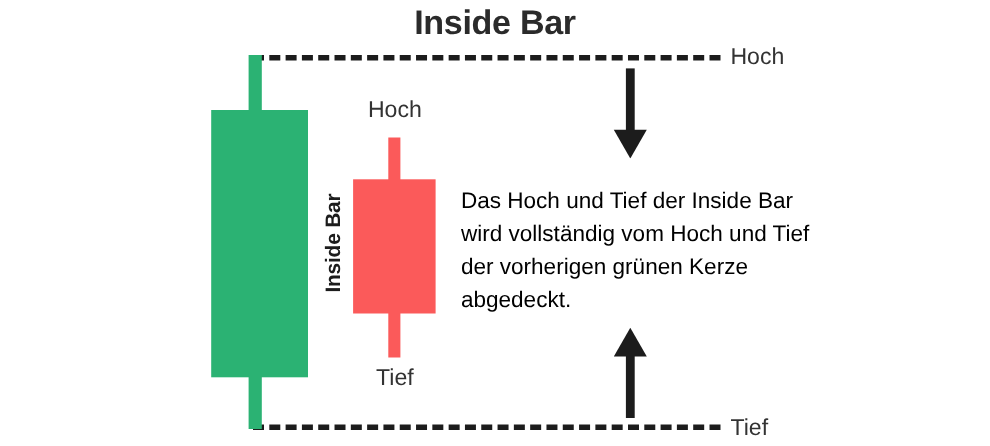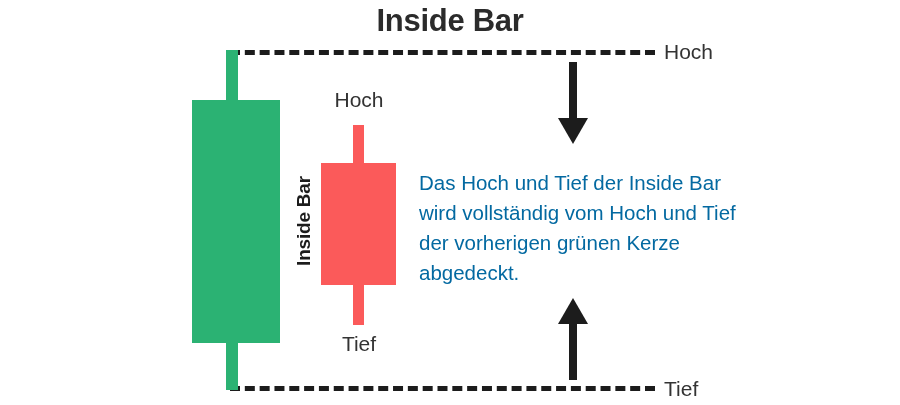--- a/index.html
+++ b/index.html
@@ -134,21 +134,21 @@
   #arrow-up   { left: 556px; top: 298px; height: 82px; }
 
   
   #description {
     position: absolute;
     left: 419px;
     top: 168px;
     width: 322px;
     font-size: 20.5px;
     line-height: 30px;
-    color: #0369a1;
+    color: #000000;
   }
 
   
   #watermark {
     position: absolute;
     left: 802px;
     top: 380px;
     display: flex;
     align-items: center;
     gap: 2px;

